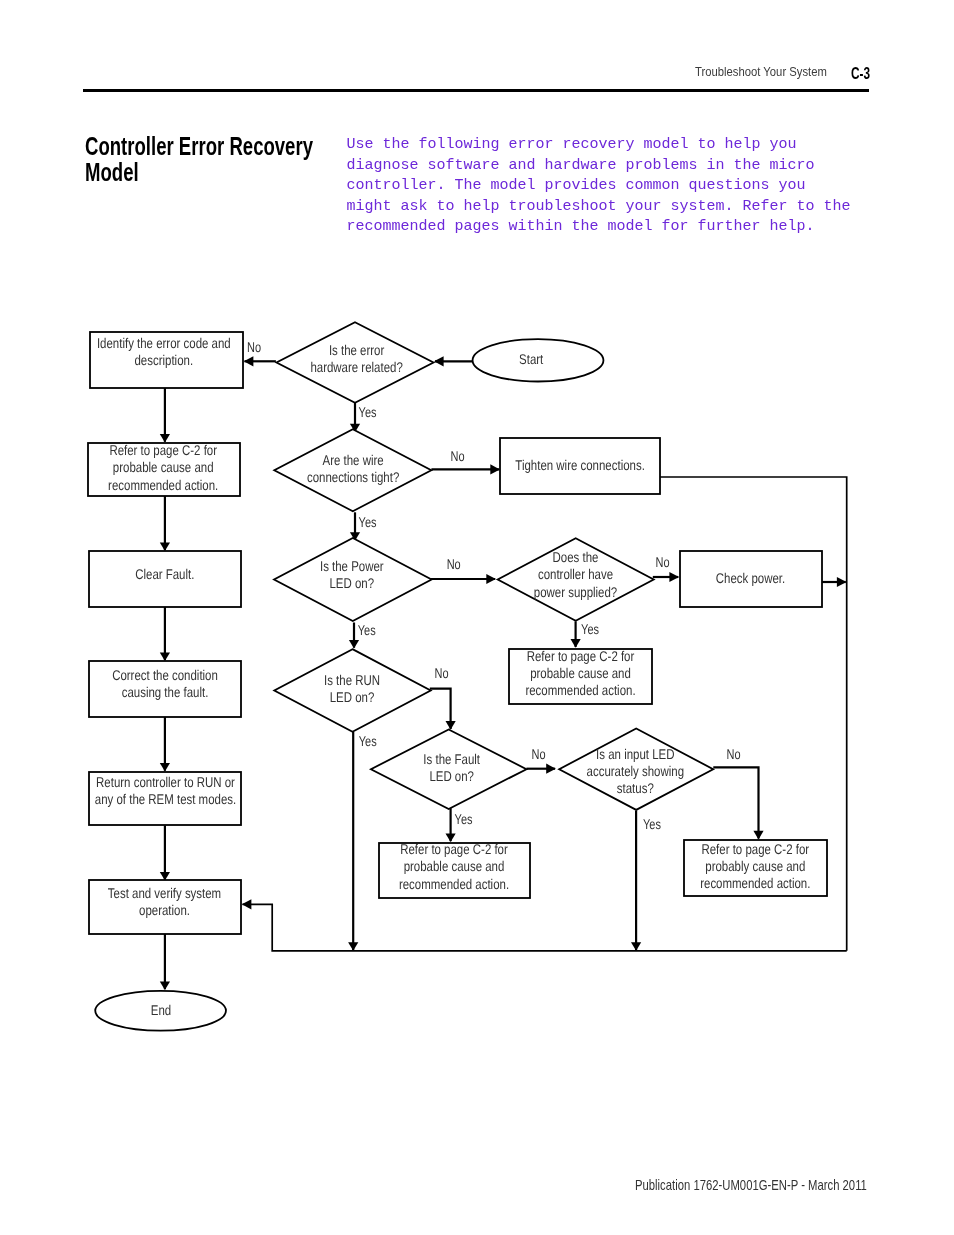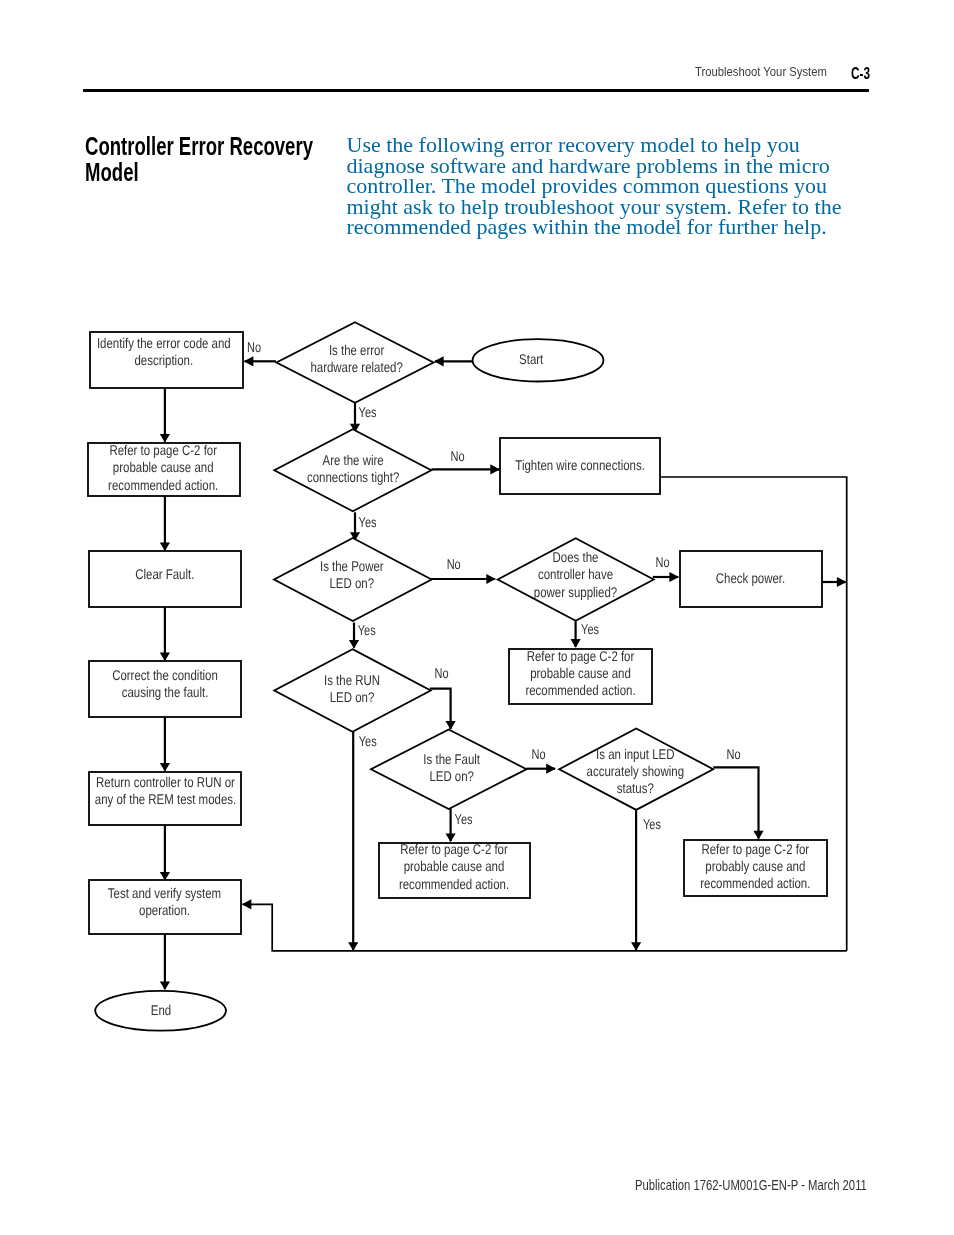--- a/index.html
+++ b/index.html
@@ -14,21 +14,21 @@
             white-space:nowrap;transform:scaleX(.875) translateZ(0);transform-origin:0 0;line-height:13.2px;}
   .hdr-page{position:absolute;left:851px;top:66.3px;font-size:16.3px;font-weight:bold;color:#000;
             white-space:nowrap;transform:scaleX(.727) translateZ(0);transform-origin:0 0;line-height:14px;}
   .hdr-rule{position:absolute;left:83.2px;top:88.8px;width:786px;height:3.1px;background:#000;}
 
   
   .h1{position:absolute;left:84.5px;top:132.6px;width:310px;font-weight:bold;font-size:25.5px;
       line-height:26.5px;white-space:pre;transform:scaleX(.728) translateZ(0);transform-origin:0 0;
       letter-spacing:0px;color:#000;}
   .intro{position:absolute;left:346.5px;top:135.3px;width:506px;
-        font-family:Liberation Serif, serif;font-size:22px;line-height:20.5px;color:#0369a1;
+        font-family:Liberation Mono, monospace;font-size:15px;line-height:20.5px;color:#6d28d9;
         transform:translateZ(0);}
 
   
   .ftr{position:absolute;left:635.2px;top:1178.8px;font-size:14.3px;color:#333;
        white-space:nowrap;transform:scaleX(.79);transform-origin:0 0;line-height:13.5px;}
 
   
   .chart{position:absolute;left:0;top:0;width:954px;height:1235px;
          -webkit-font-smoothing:antialiased;shape-rendering:geometricPrecision;
          transform:translateZ(0);}

